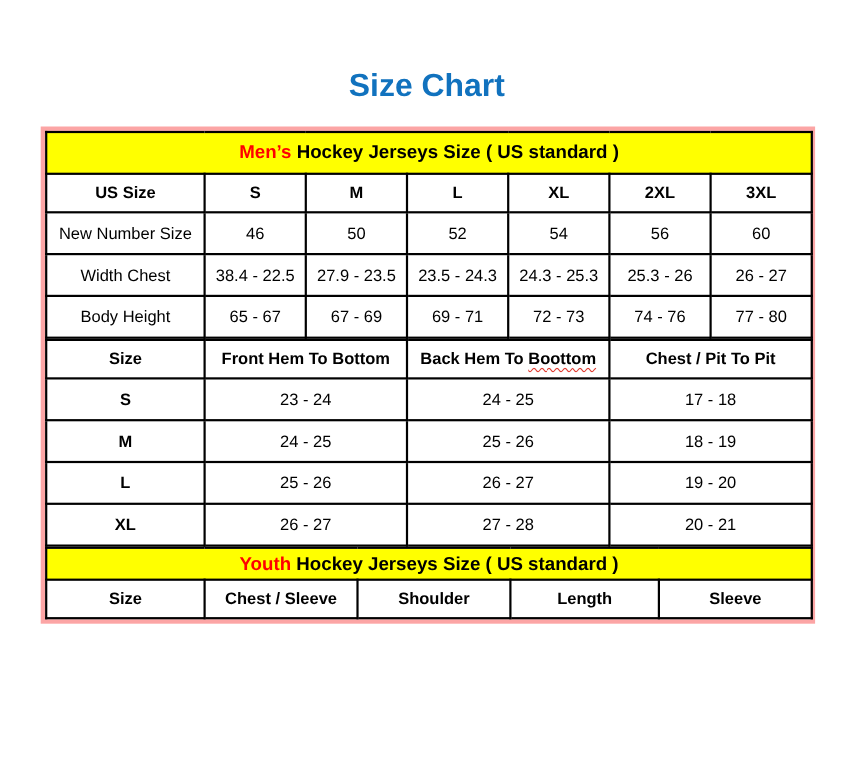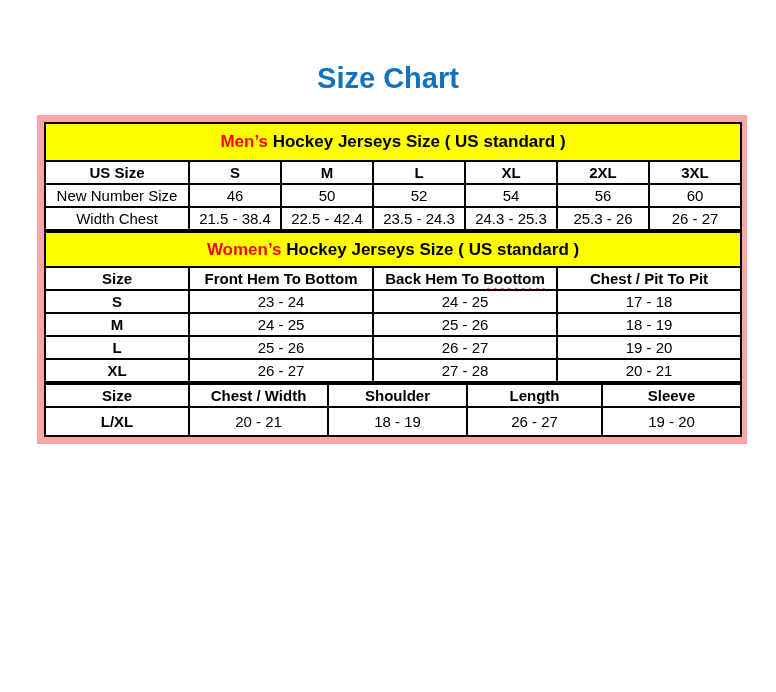--- a/index.html
+++ b/index.html
@@ -1,28 +1,28 @@
 <!DOCTYPE html>
 <html><head>
 <meta charset="utf-8">
 <style>
   html,body{margin:0;padding:0;background:#ffffff;}
   body{width:776px;height:692px;font-family:"Liberation Sans",sans-serif;color:#000;}
   .title{margin:62px 0 20px 0;text-align:center;font-size:29px;font-weight:bold;color:#1172BE;letter-spacing:0px;}
-  .chart-wrap{margin-left:37px;width:696px;border:7px solid #fca5a5;box-sizing:content-box;}
+  .chart-wrap{margin-left:37px;width:696px;border:4px solid #fca5a5;box-sizing:content-box;}
   table.sec{border-collapse:collapse;width:696px;table-layout:fixed;}
   table.sec td,table.sec th{border:2px solid #000;text-align:center;vertical-align:middle;padding:0;font-size:15px;overflow:hidden;white-space:nowrap;}
   
   tr.band td{background:#FFFF00;font-size:17px;font-weight:bold;}
   tr.band td .red{color:#FF0000;}
   .h-band-m{height:38px;}
   .h-band-w{height:35px;}
   .h-band-y{height:29px;}
-  .h-head{height:23px;}
-  .h-row{height:23px;}
+  .h-head{height:35px;}
+  .h-row{height:38px;}
   .h-row-y{height:29px;}
   th{font-weight:bold;}
   td.rowlabel{font-weight:normal;}
   td.rowlabel-b{font-weight:bold;}
   .squiggle{text-decoration:underline wavy #E03C31;text-decoration-thickness:1px;text-underline-offset:3px;text-decoration-skip-ink:none;}
 </style>
 </head>
 <body>
 
 <div class="title">Size Chart</div>
@@ -56,41 +56,47 @@
       <td class="rowlabel">New Number Size</td>
       <td>46</td>
       <td>50</td>
       <td>52</td>
       <td>54</td>
       <td>56</td>
       <td>60</td>
     </tr>
     <tr class="h-row">
       <td class="rowlabel">Width Chest</td>
-      <td>21.5 - 38.4</td>
-      <td>22.5 - 42.4</td>
+      <td>38.4 - 22.5</td>
+      <td>27.9 - 23.5</td>
       <td>23.5 - 24.3</td>
       <td>24.3 - 25.3</td>
       <td>25.3 - 26</td>
       <td>26 - 27</td>
+    </tr>
+    <tr class="h-row">
+      <td class="rowlabel">Body Height</td>
+      <td>65 - 67</td>
+      <td>67 - 69</td>
+      <td>69 - 71</td>
+      <td>72 - 73</td>
+      <td>74 - 76</td>
+      <td>77 - 80</td>
     </tr>
   </tbody>
     </table>
 
   <table class="sec">
     <colgroup>
       <col style="width:144px">
         <col style="width:184px">
         <col style="width:184px">
         <col style="width:184px">
     </colgroup>
     <tbody>
-        <tr class="band h-band-w">
-      <td colspan="4"><span class="red">Women’s </span><span>Hockey Jerseys Size ( US standard )</span></td>
-    </tr>
     <tr class="h-head">
       <th>Size</th>
       <th>Front Hem To Bottom</th>
       <th><span>Back Hem To </span><span class="squiggle">Boottom</span></th>
       <th>Chest / Pit To Pit</th>
     </tr>
     <tr class="h-row">
       <td class="rowlabel-b">S</td>
       <td>23 - 24</td>
       <td>24 - 25</td>
@@ -119,30 +125,26 @@
 
   <table class="sec">
     <colgroup>
       <col style="width:144px">
         <col style="width:139px">
         <col style="width:139px">
         <col style="width:135px">
         <col style="width:139px">
     </colgroup>
     <tbody>
+        <tr class="band h-band-y">
+      <td colspan="5"><span class="red">Youth </span><span>Hockey Jerseys Size ( US standard )</span></td>
+    </tr>
     <tr class="h-head">
       <th>Size</th>
-      <th>Chest / Width</th>
+      <th>Chest / Sleeve</th>
       <th>Shoulder</th>
       <th>Length</th>
       <th>Sleeve</th>
-    </tr>
-    <tr class="h-row-y">
-      <td class="rowlabel-b">L/XL</td>
-      <td>20 - 21</td>
-      <td>18 - 19</td>
-      <td>26 - 27</td>
-      <td>19 - 20</td>
     </tr>
   </tbody>
     </table>
 
 </div>
 
 </body></html>

